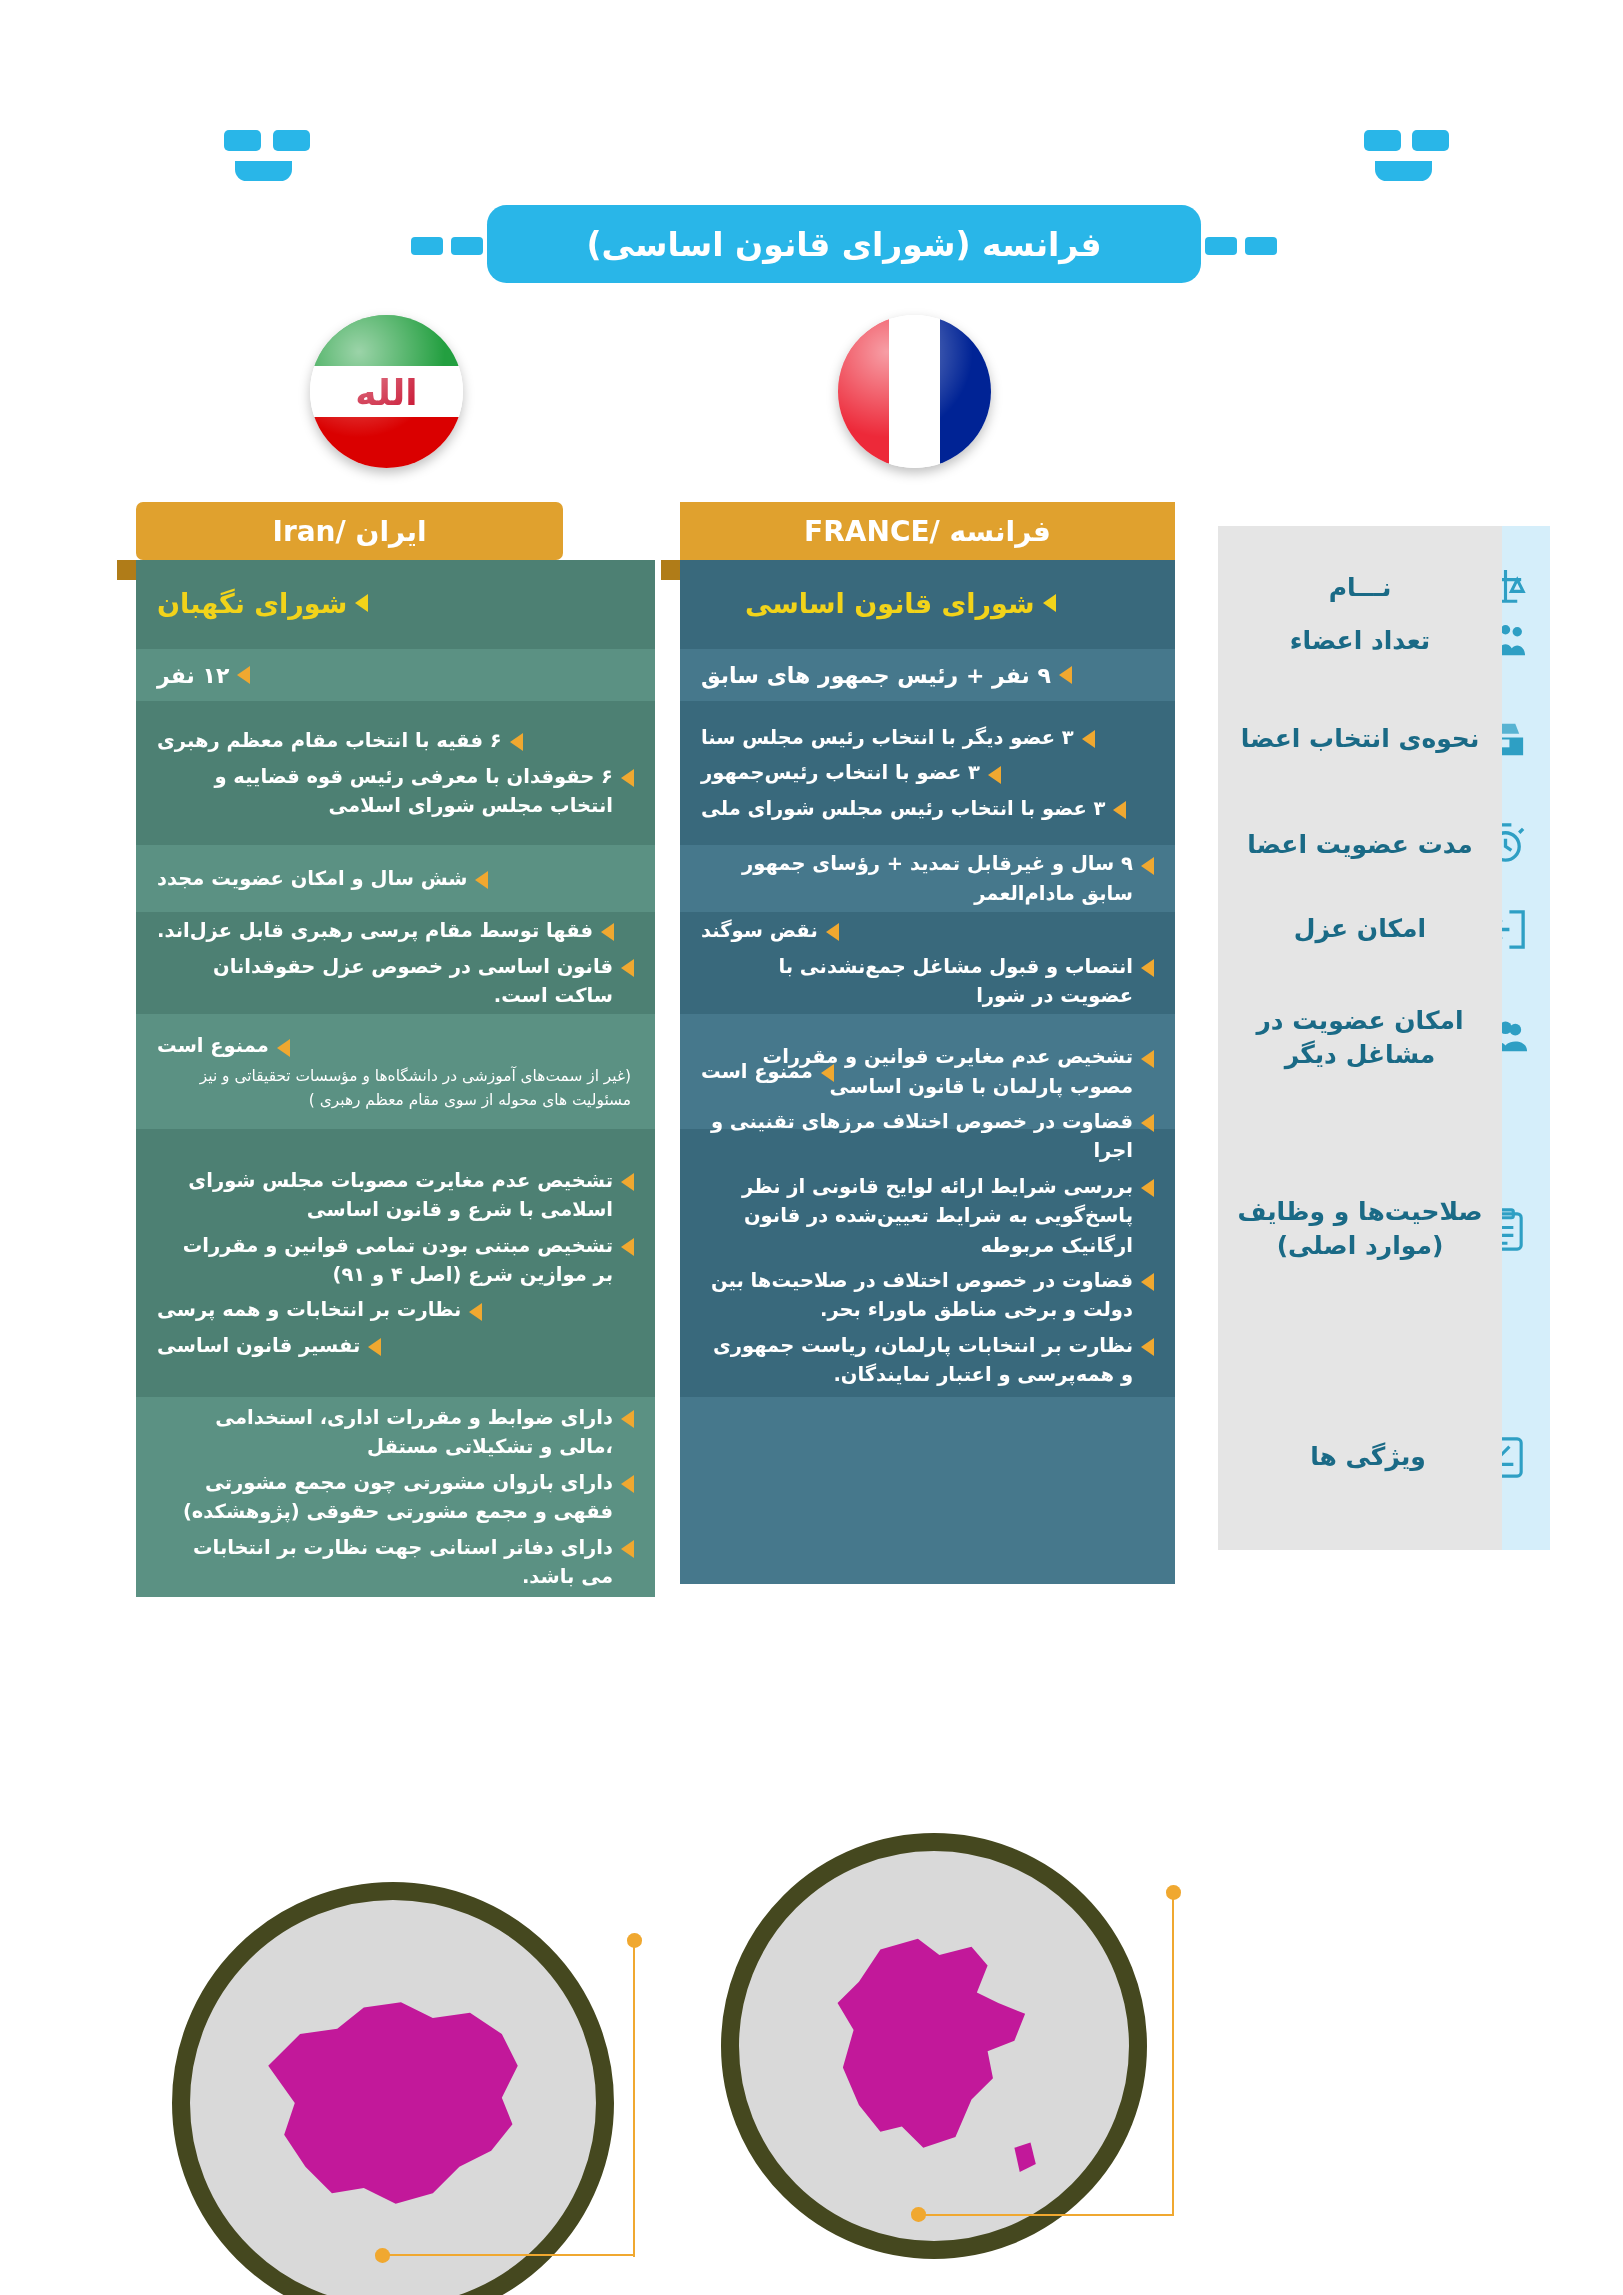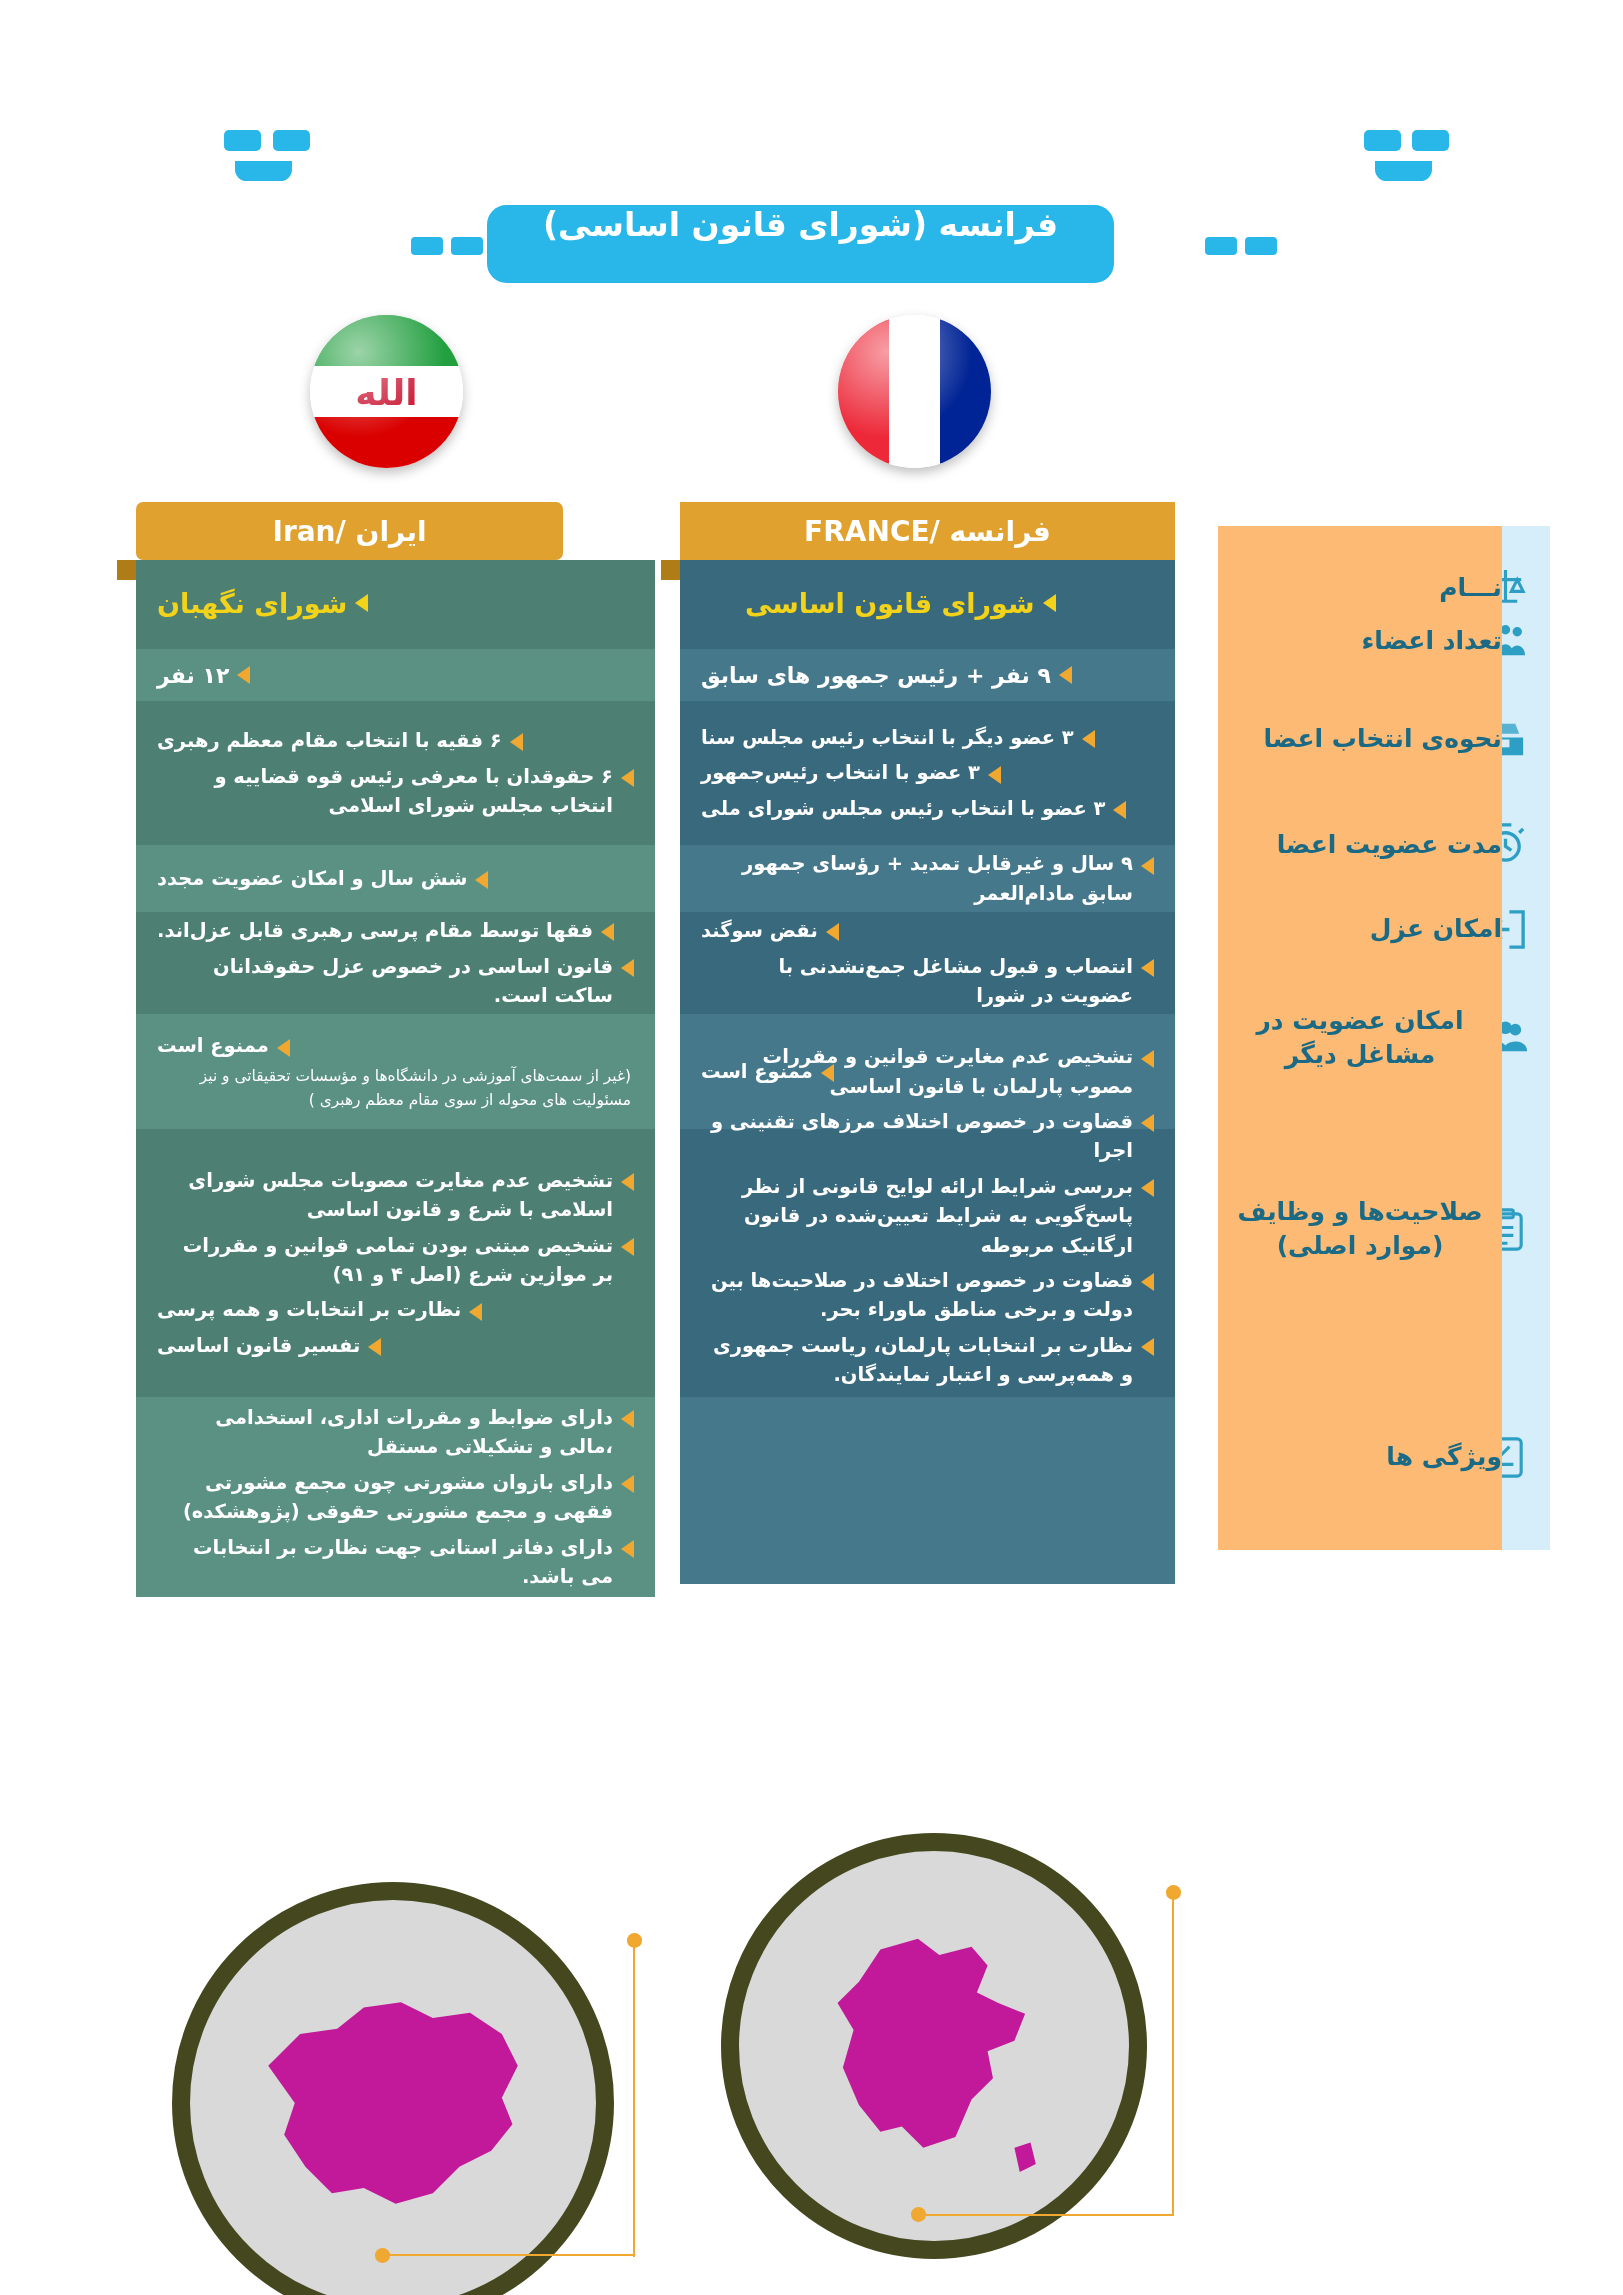--- a/index.html
+++ b/index.html
@@ -7,21 +7,21 @@
   .page{position:relative;width:1623px;height:2295px;background:#fff;}
 
   
   .title-wrap{position:absolute;top:39px;left:0;width:1623px;height:138px;}
   .title-banner{position:absolute;left:349px;top:42px;width:990px;height:96px;background:#29b6e8;border-radius:21px;display:flex;align-items:center;justify-content:center;}
   .title-banner .t{font-size:38px;font-weight:bold;color:#ffffff;letter-spacing:0;white-space:nowrap;}
   .title-banner .t .hl{color:#f2d31a;}
   .rib-piece{position:absolute;background:#29b6e8;border-radius:4.9px;}
 
   
-  .sub-banner{position:absolute;left:487px;top:205px;width:627px;height:78px;background:#29b6e8;border-radius:19.5px;display:flex;justify-content:center;}
+  .sub-banner{position:absolute;left:487px;top:205px;width:714px;height:78px;background:#29b6e8;border-radius:19.5px;display:flex;align-items:center;justify-content:center;}
   .sub-banner .t{font-size:33px;font-weight:bold;color:#ffffff;white-space:nowrap;}
 
   
   .flag{position:absolute;width:153px;height:153px;border-radius:50%;overflow:hidden;box-shadow:0 4.9px 11.4px rgba(0,0,0,.25);}
   .flag-iran{left:310px;top:315px;}
   .flag-france{left:838px;top:315px;}
   .stripe{position:absolute;left:0;width:100%;height:33.34%;}
   .vstripe{position:absolute;top:0;height:100%;width:33.34%;}
   .flag .gloss{position:absolute;inset:0;border-radius:50%;
     background:radial-gradient(circle at 32% 24%, rgba(255,255,255,.55), rgba(255,255,255,0) 55%);}
@@ -40,21 +40,21 @@
   .col-iran{left:136px;top:560px;width:519px;}
   .col-france{left:680px;top:560px;width:495px;}
   .col-label{left:1218px;top:526px;width:284px;}
   .col-icon{left:1461px;top:526px;width:89px;}
 
   .cell{box-sizing:border-box;position:relative;display:flex;flex-direction:column;justify-content:center;}
   .cell.iran{background:#4d8073;color:#ffffff;}
   .cell.iran.alt{background:#5b9183;}
   .cell.france{background:#39697c;color:#ffffff;}
   .cell.france.alt{background:#46788c;}
-  .cell.label{background:#fdba74;color:#17657f;align-items:flex-start;justify-content:center;}
+  .cell.label{background:#e5e5e5;color:#17657f;align-items:center;justify-content:center;}
   .cell.icon{background:#d5eefa;align-items:center;justify-content:center;}
 
   .label-text{font-size:25px;font-weight:bold;color:#1a6a86;text-align:center;line-height:1.35;}
   .row-line{display:flex;align-items:flex-start;justify-content:flex-end;gap:8px;padding:3.2px 21px 3.2px 21px;}
   .row-line .tx{font-size:19.5px;font-weight:bold;line-height:1.5;text-align:right;}
   .arrow{flex:0 0 auto;margin-top:7.3px;width:0;height:0;border-top:9px solid transparent;border-bottom:9px solid transparent;border-right:13px solid #f0a830;}
   .big-line .tx{font-size:27px;font-weight:bold;color:#f2d31a;}
   .big-line .arrow{border-right-color:#f2d31a;margin-top:9.7px;}
   .mid-line .tx{font-size:22px;font-weight:bold;}
   .note{font-size:15.4px;font-weight:normal;line-height:1.55;padding:1.6px 24px 1.6px 24px;text-align:right;}

